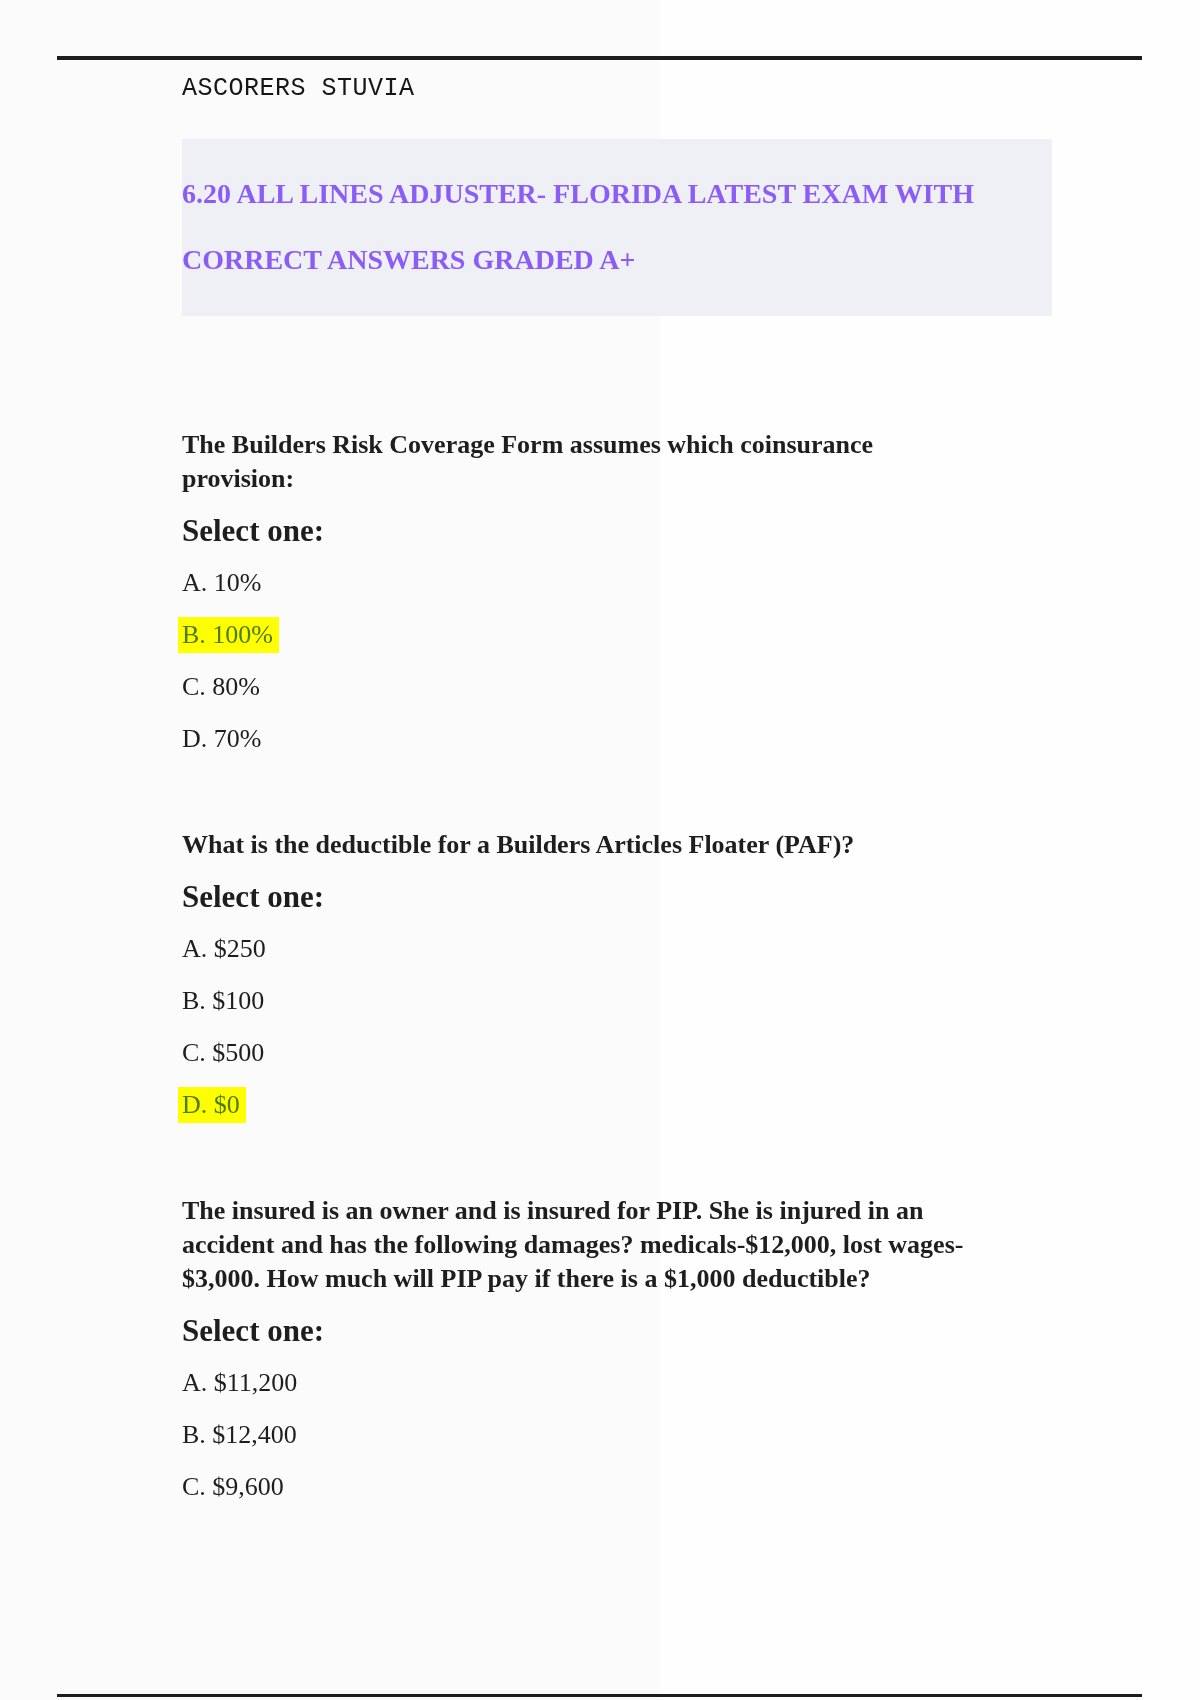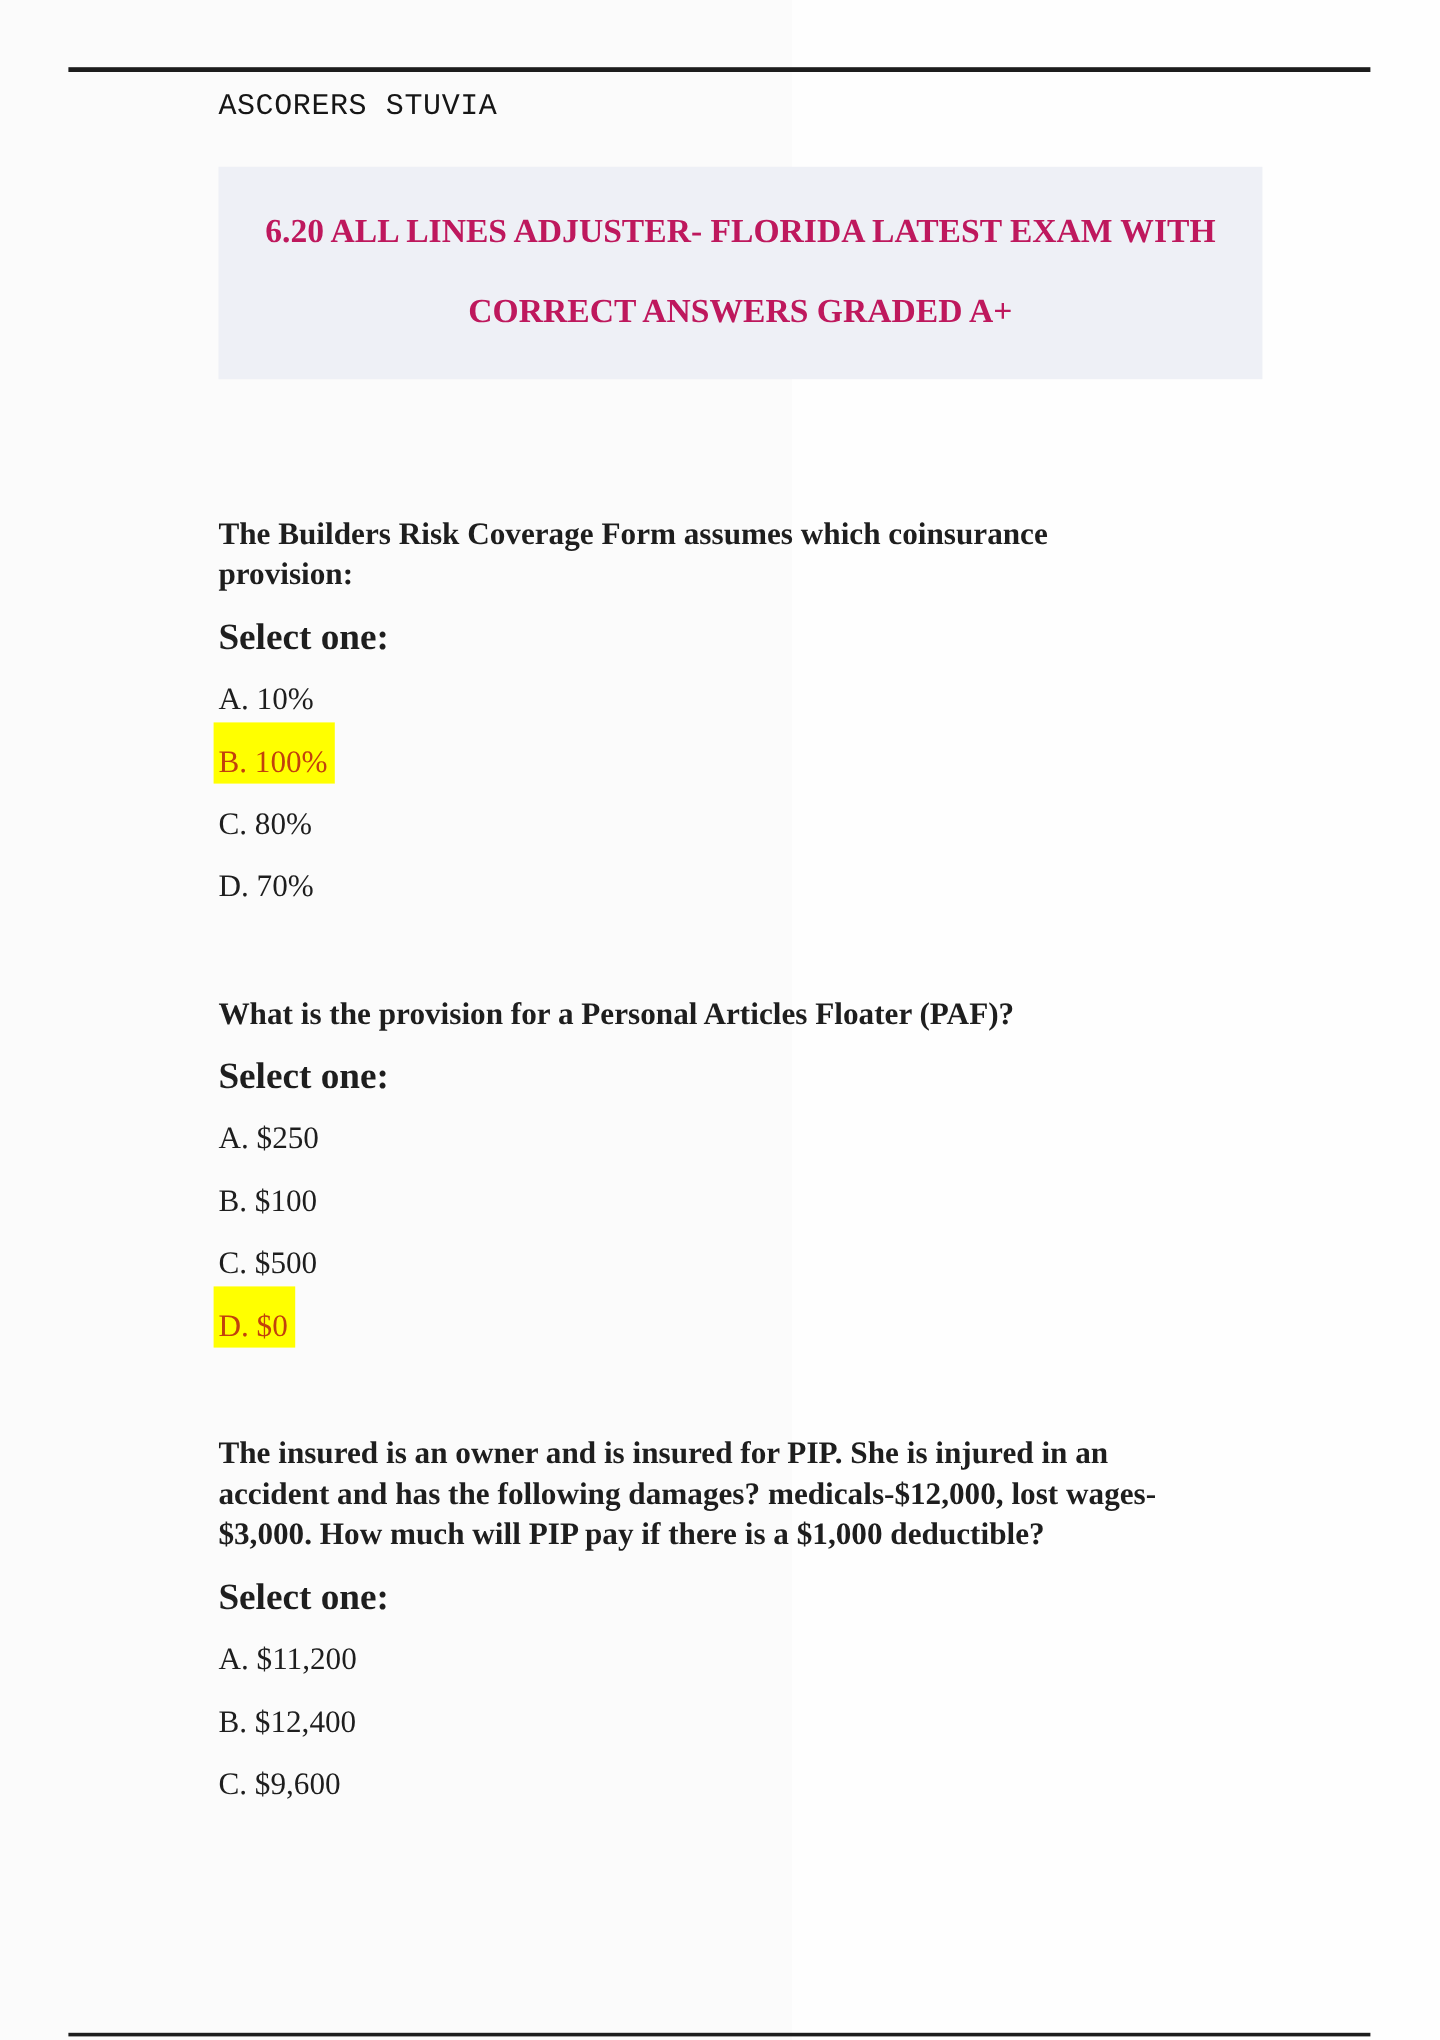--- a/index.html
+++ b/index.html
@@ -38,25 +38,25 @@
     line-height: 34px;
     color: #161616;
     margin: 0 0 33px 0;
     letter-spacing: 0.5px;
     font-family: Liberation Mono, monospace;
   }
 
   .title-box {
     width: 870px;
     background: #eef0f6;
-    color: #be185d;
+    color: #8b5cf6;
     font-weight: bold;
     font-size: 28px;
     line-height: 33px;
-    text-align: center;
+    text-align: left;
     padding: 5px 0 7px 0;
     margin: 0 0 112px 0;
     white-space: pre-line;
   }
 
   .question + .question { margin-top: 72px; }
 
   .q-text {
     font-weight: bold;
     font-size: 26px;
@@ -73,22 +73,22 @@
   }
 
   .option {
     font-size: 26px;
     line-height: 34px;
     margin-bottom: 18px;
   }
 
   .option mark {
     background: #ffff00;
-    color: #c2410c;
-    padding: 18px 6px 4px 4px;
+    color: #4d7c0f;
+    padding: 3px 6px 4px 4px;
     margin-left: -4px;
   }
 </style>
 </head>
 <body>
 
 <div class="page">
 
   <div class="rule top"></div>
 
@@ -108,21 +108,21 @@
     <p class="select-label">Select one:</p>
     <div class="options">
             <p class="option">A. 10%</p>
             <p class="option"><mark>B. 100%</mark></p>
             <p class="option">C. 80%</p>
             <p class="option">D. 70%</p>
           </div>
   </div>
 
   <div class="question">
-    <p class="q-text">What is the provision for a Personal Articles Floater (PAF)?</p>
+    <p class="q-text">What is the deductible for a Builders Articles Floater (PAF)?</p>
     <p class="select-label">Select one:</p>
     <div class="options">
             <p class="option">A. $250</p>
             <p class="option">B. $100</p>
             <p class="option">C. $500</p>
             <p class="option"><mark>D. $0</mark></p>
           </div>
   </div>
 
   <div class="question">

